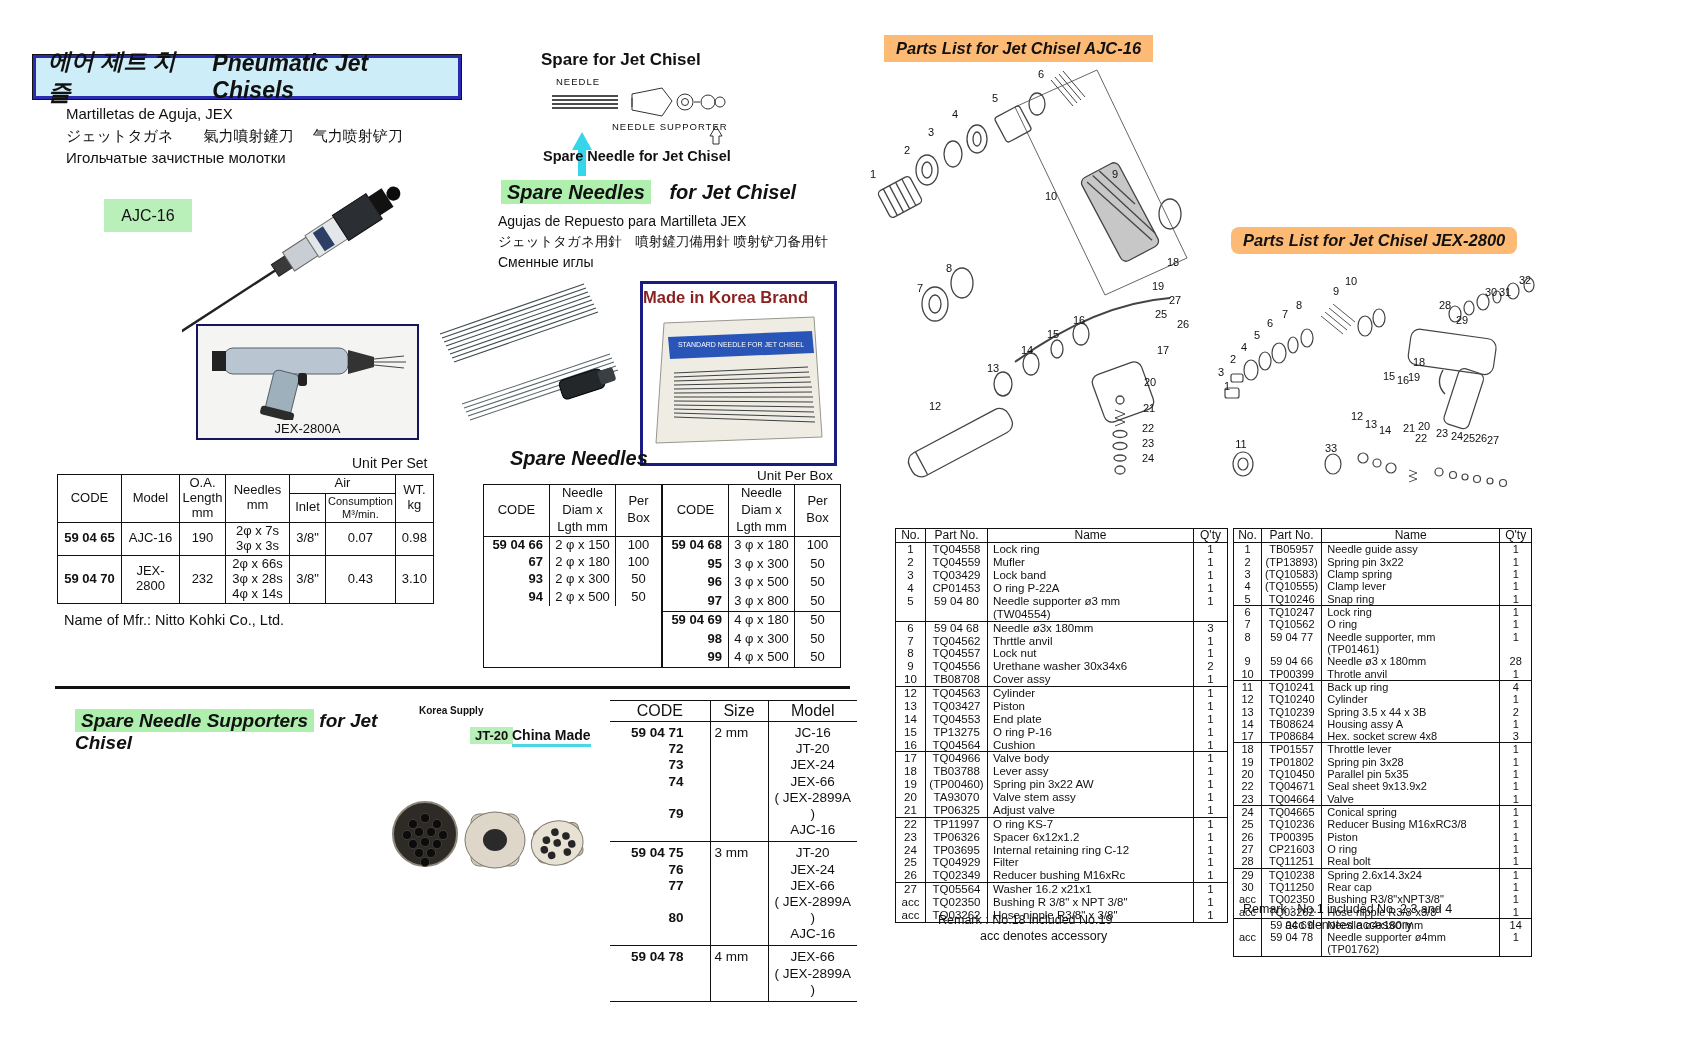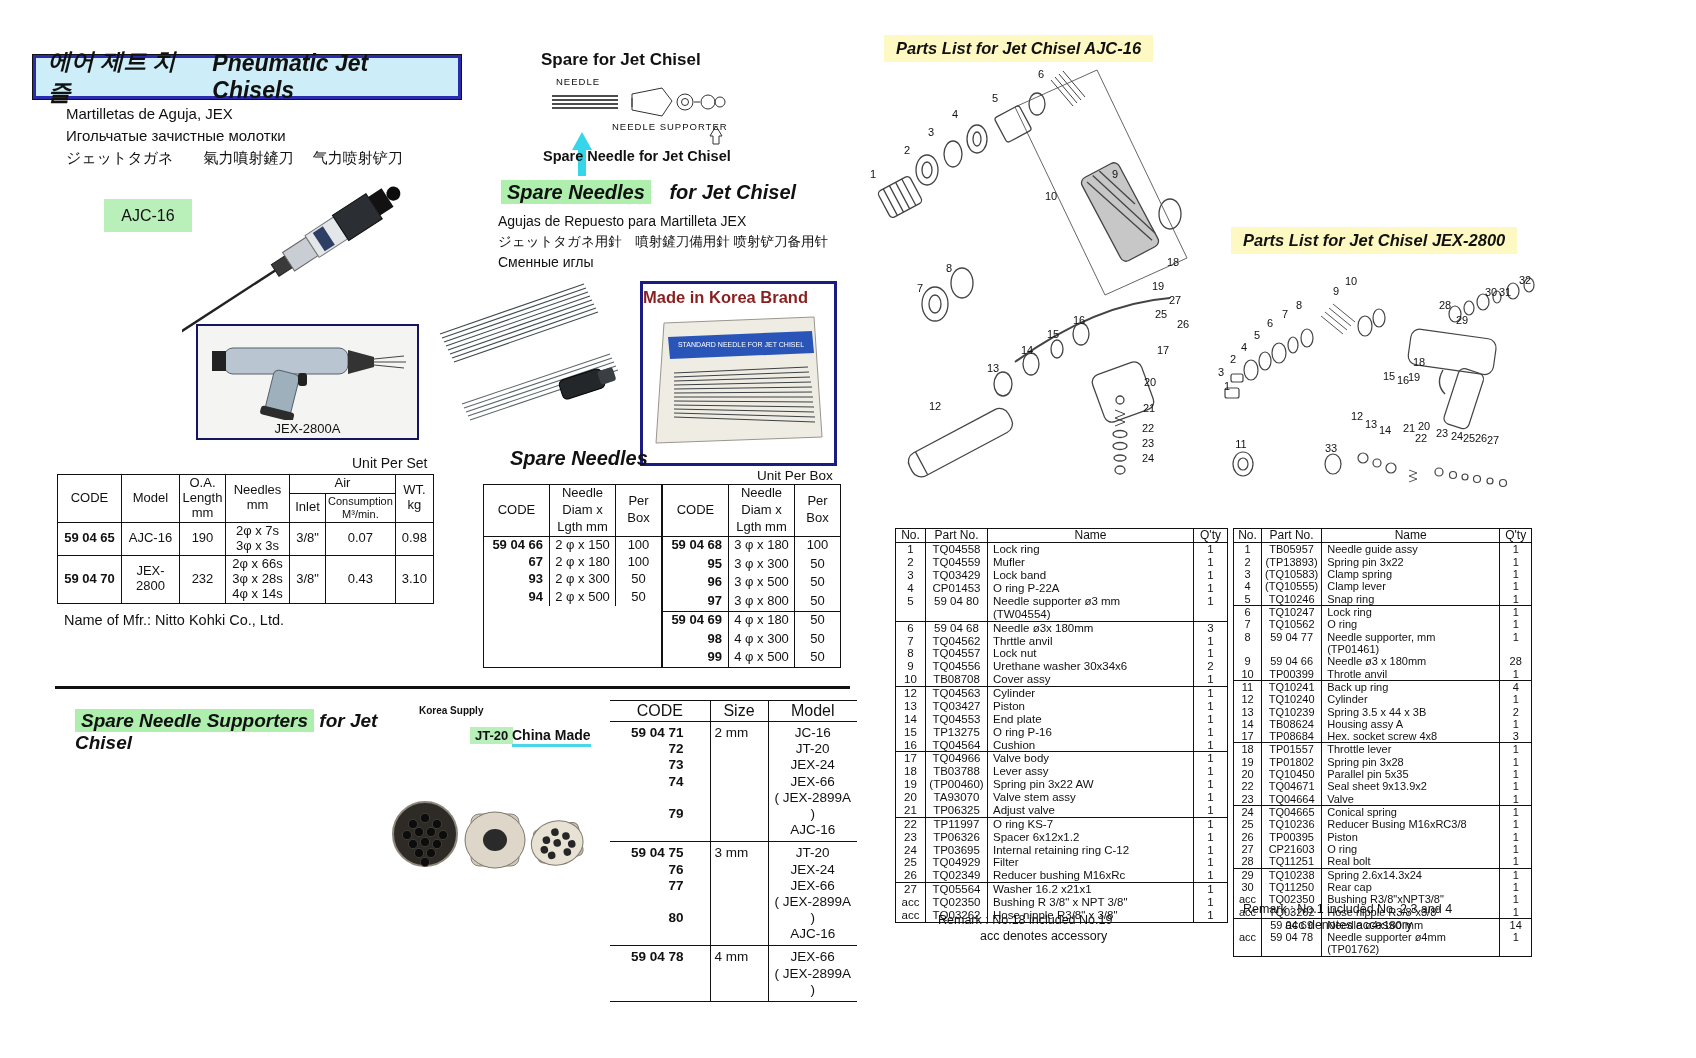--- a/index.html
+++ b/index.html
@@ -62,41 +62,41 @@
   .parts tbody{border-top:1.2px solid #111;}
   .parts td.no{text-align:center;border-right:1px solid #111;}
   .parts td.part{text-align:center;border-right:1px solid #111;}
   .parts td.name{border-right:1px solid #111;padding-left:5px;}
   .parts td.qty{text-align:center;}
   .parts th.no,.parts th.part,.parts th.name{border-right:1px solid #111;}
   #jex-table{font-size:11px;}
   .remark{font-size:12.5px;line-height:1.3;}
   .remark .l2{padding-left:42px;}
 
-  .green-title{background:#fef9c3;font-style:italic;font-weight:bold;font-size:16.5px;
+  .green-title{background:#fdba74;font-style:italic;font-weight:bold;font-size:16.5px;
      padding:4px 12px;white-space:nowrap;}
 
   .diag-label{position:absolute;font-size:11px;transform:translate(-50%,-50%);color:#111;}
   .small-cap{font-size:9.5px;letter-spacing:1px;}
   svg{display:block;}
 </style>
 </head>
 <body>
 
 <div id="page">
 
   <div class="abs title-box">
     <span>에어 제트 치즐</span>
     <span>Pneumatic Jet Chisels</span>
   </div>
 
   <div class="abs subtitles">
     <div>Martilletas de Aguja, JEX</div>
+    <div>ジェットタガネ　　氣力噴射鏟刀　 气力喷射铲刀</div>
     <div>Игольчатые зачистные молотки</div>
-    <div>ジェットタガネ　　氣力噴射鏟刀　 气力喷射铲刀</div>
   </div>
 
   <div class="abs badge">AJC-16</div>
 
   <svg class="abs" style="left:182px;top:158px;" width="245" height="180" viewBox="0 0 245 180">
     <g transform="rotate(-33 120 95)">
       <line x1="-30" y1="95" x2="88" y2="95" stroke="#222" stroke-width="2.5"></line>
       <rect x="88" y="88" width="16" height="14" fill="#3a3a3a" stroke="#222"></rect>
       <rect x="104" y="84" width="28" height="22" fill="#c9ced4" stroke="#666"></rect>
       <rect x="132" y="82" width="34" height="26" fill="#e3e7ea" stroke="#777"></rect>
@@ -752,21 +752,21 @@
           <td class="name pre">Hose nipple R3/8" x 3/8"</td>
           <td class="qty">1</td>
         </tr>
       </tbody>
     </table>
   <div class="abs remark" style="left:938px;top:912px;">
     <div>Remark : No.18 included No.19</div>
     <div class="l2">acc denotes accessory</div>
   </div>
 
-  <div class="abs green-title" style="left:1231px;top:227px;">Parts List for Jet Chisel JEX-2800</div>
+  <div class="abs green-title" style="left:1231px;top:227px;border-radius:8px;">Parts List for Jet Chisel JEX-2800</div>
 
   <div class="abs" style="left:1213px;top:258px;width:348px;height:264px;">
     <svg width="348" height="264" viewBox="0 0 348 264">
       <g fill="none" stroke="#444" stroke-width="1.2">
         <rect x="12" y="130" width="14" height="10" rx="2"></rect>
           <rect x="18" y="116" width="12" height="8" rx="2"></rect>
         <ellipse cx="38" cy="112" rx="7" ry="10"></ellipse>
           <ellipse cx="52" cy="103" rx="6" ry="9"></ellipse>
         <ellipse cx="66" cy="95" rx="7" ry="10"></ellipse>
           <ellipse cx="80" cy="87" rx="5" ry="8"></ellipse>

